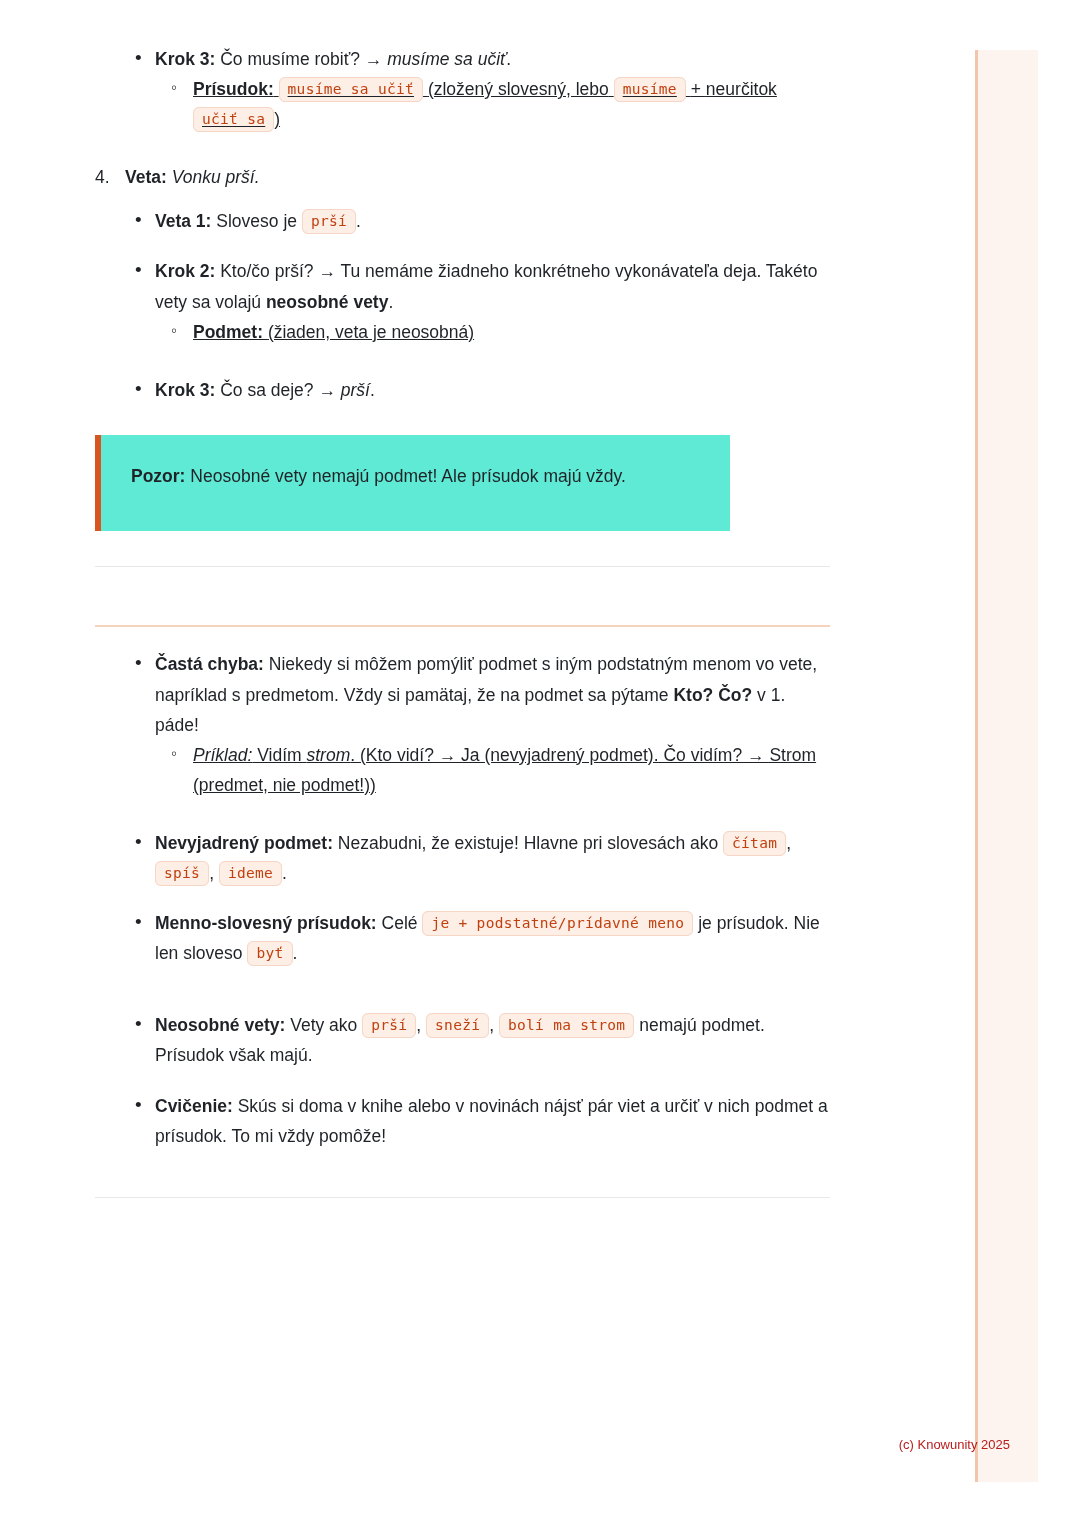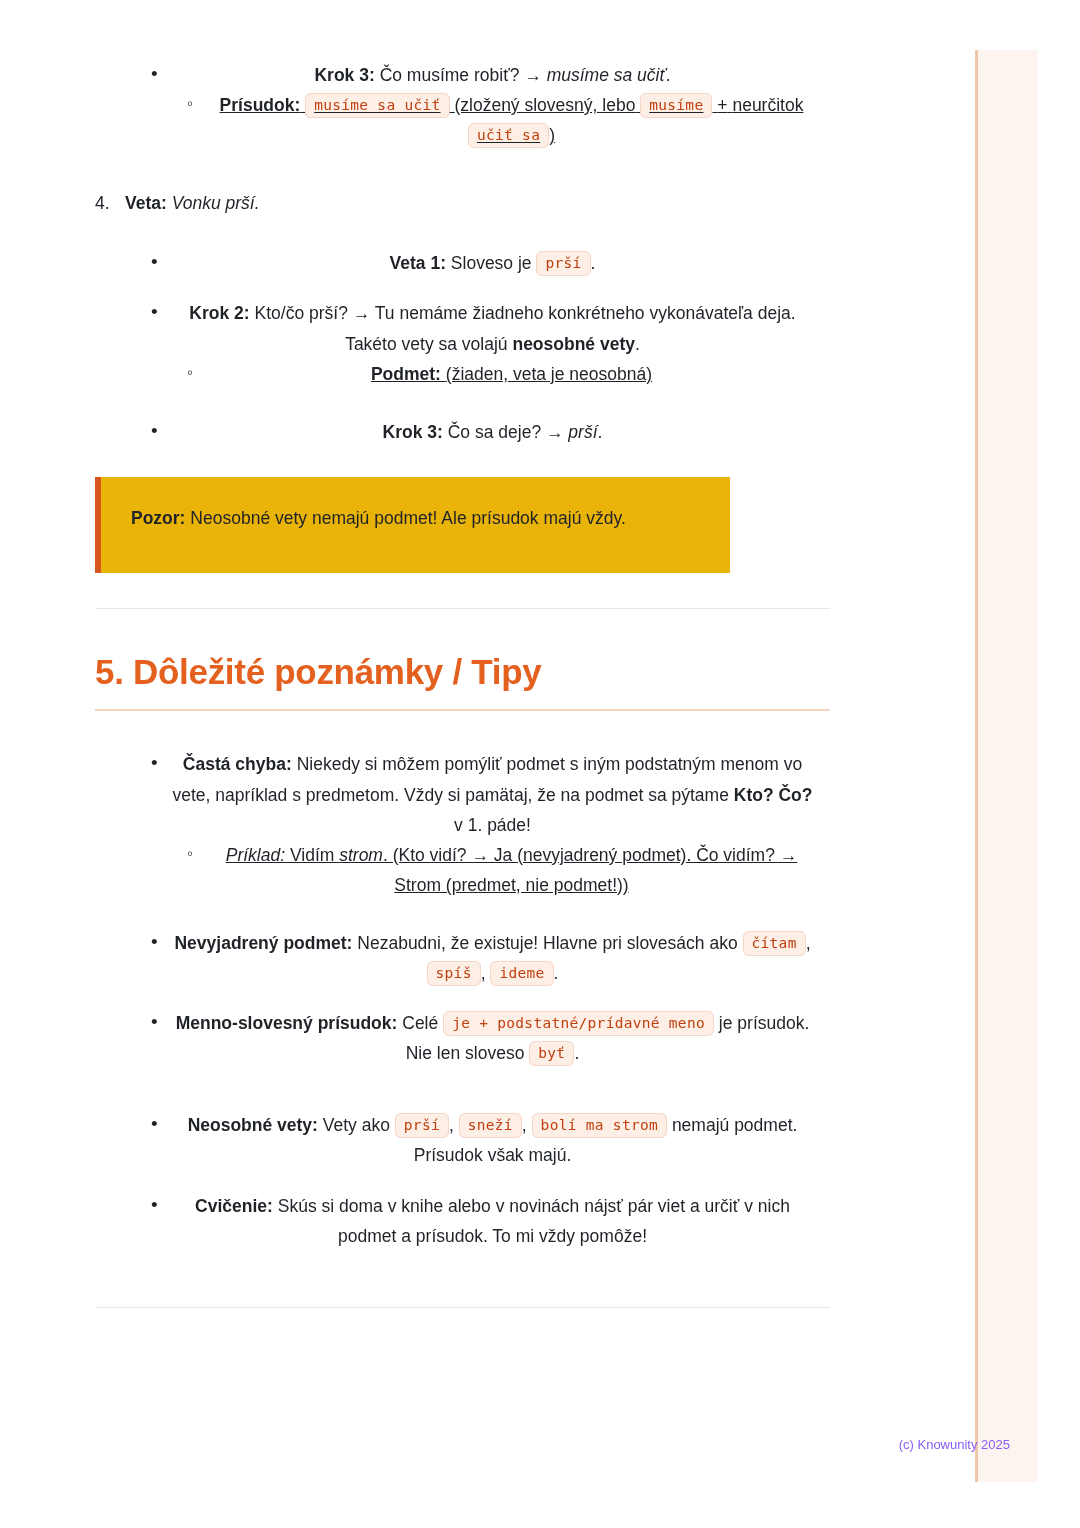--- a/index.html
+++ b/index.html
@@ -39,24 +39,23 @@
   .content {
     margin: 0 95px 0 95px;
     width: 735px;
     font-size: 17.5px;
     line-height: 1.72;
     color: #1f2328;
   }
 
   
   ul.l1, ol.l1 {
-    margin: 16px;
+    margin: 0;
     padding-left: 0;
     list-style: none;
-    text-align: center;
   }
   ul.l1 > li {
     position: relative;
     padding-left: 60px;
     margin-bottom: 6px;
   }
   ul.l1 > li::before {
     content: "•";
     position: absolute;
     left: 40px;
@@ -116,21 +115,21 @@
     padding: 3px 8px 4px 8px;
     white-space: nowrap;
     letter-spacing: 0.3px;
     vertical-align: 1px;
   }
 
   
   .callout {
     margin: 30px 0 0 95px;
     width: 635px;
-    background: #eab308;
+    background: #5eead4;
     border-left: 6px solid #d9551f;
     padding: 26px 28px 40px 30px;
     box-sizing: border-box;
     text-align: justify;
     font-size: 17.5px;
     line-height: 1.75;
   }
 
   
   .divider {
@@ -160,21 +159,21 @@
   }
 
   
   .footer {
     position: absolute;
     left: 0;
     top: 1437px;
     width: 1010px;
     text-align: right;
     font-size: 13px;
-    color: #8b5cf6;
+    color: #b91c1c;
   }
 </style>
 </head>
 <body>
 
 <div class="edge-panel"></div>
 
 <div class="page">
 
   <div class="content">
@@ -243,21 +242,20 @@
   <div class="callout">
     <span class="b">Pozor:</span>
     <span>Neosobné vety nemajú podmet! Ale prísudok majú vždy.</span>
   </div>
 
   <div style="height:35px"></div>
   <div class="divider"></div>
   <div style="height:42px"></div>
 
   <div class="section-heading">
-    <h2>5. Dôležité poznámky / Tipy</h2>
     <div class="heading-rule"></div>
   </div>
 
   <div style="height:22px"></div>
 
   <div class="content">
     <ul class="l1">
 
       <li>
         <span class="b">Častá chyba:</span>

